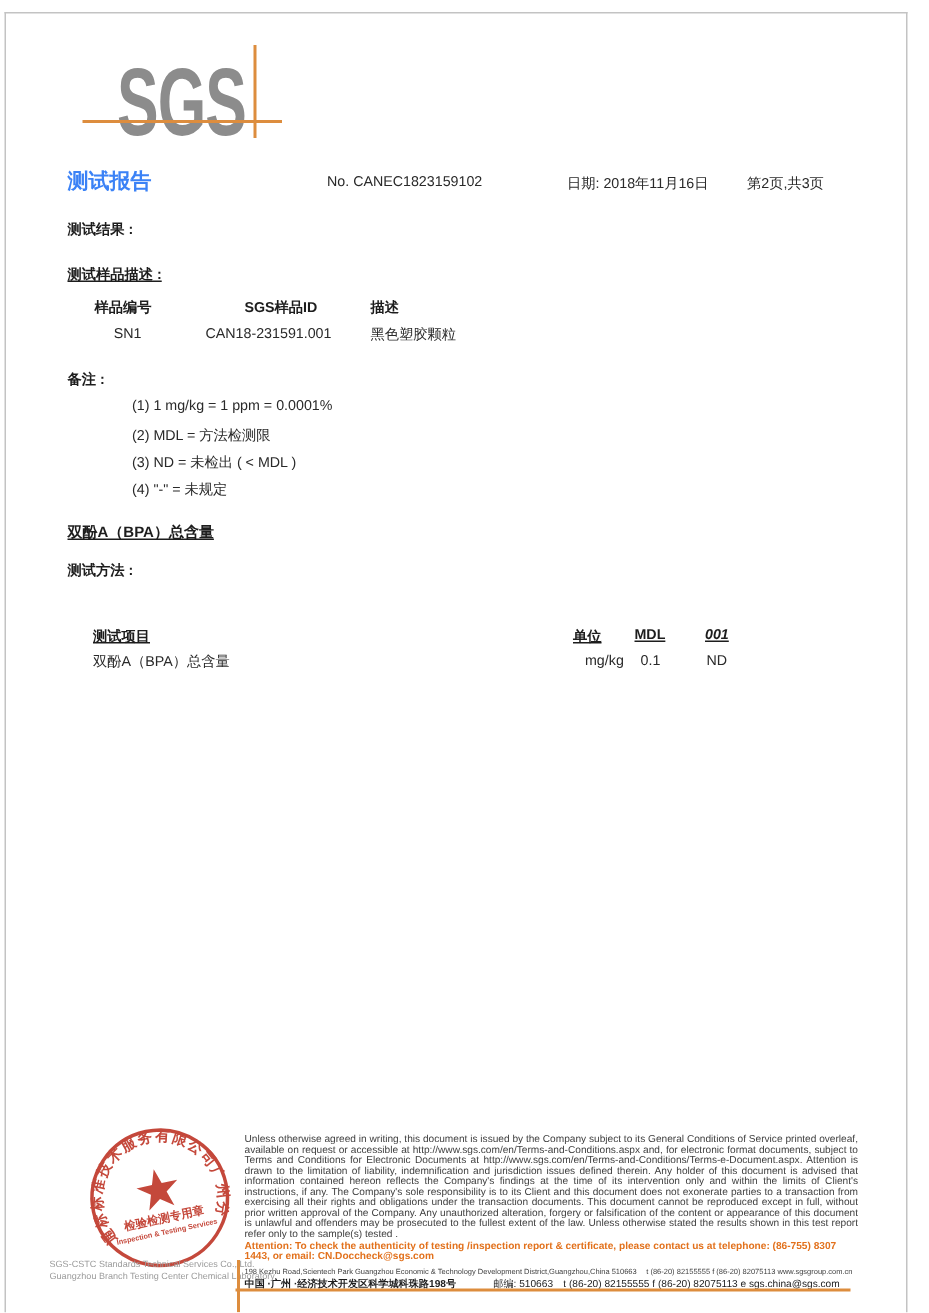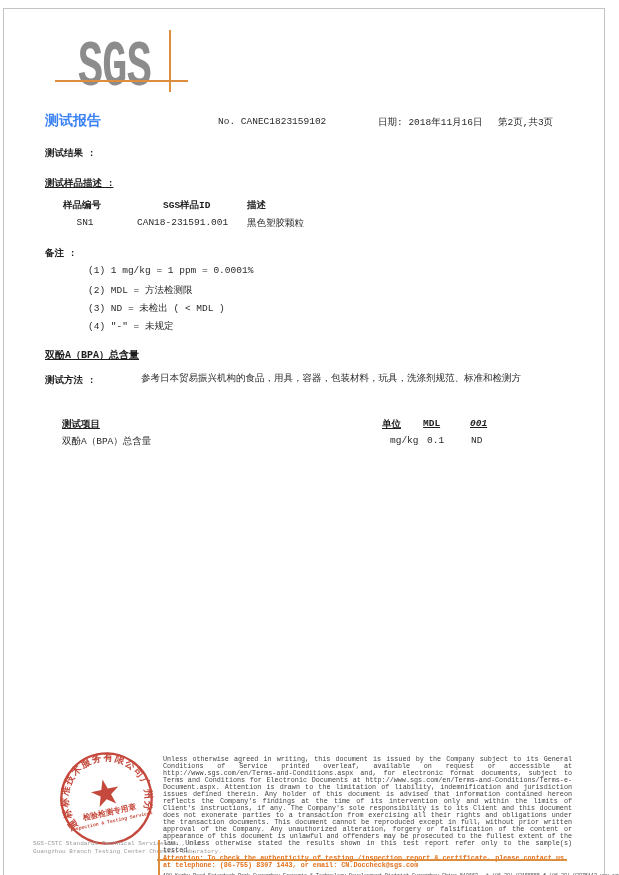--- a/index.html
+++ b/index.html
@@ -1,17 +1,17 @@
 <!DOCTYPE html>
 <html><head>
 <meta charset="utf-8">
 <style>
   html,body{margin:0;padding:0;background:#fff;}
   .page{position:relative;width:619px;height:875px;background:#fff;overflow:hidden;
-        font-family:Liberation Mono, monospace;color:#222;}
+        font-family:Liberation Sans, sans-serif;color:#222;}
   .abs{position:absolute;white-space:nowrap;}
   .page-frame{position:absolute;left:3px;top:8px;width:600px;height:867px;
               border-left:1px solid #c3c3c3;border-top:1px solid #c3c3c3;border-right:1px solid #c3c3c3;}
   .logo-text{font-weight:bold;font-size:64px;line-height:1;color:#8c8c8c;letter-spacing:-1px;
              transform:scaleX(.65);transform-origin:0 0;}
   .oline{background:#dd8d3e;}
   .h1{font-size:14px;font-weight:bold;color:#3b82f6;}
   .t{font-size:9.5px;color:#2a2a2a;}
   .tb{font-size:9.5px;font-weight:bold;color:#1d1d1d;}
   .u{text-decoration:underline;}
@@ -58,21 +58,20 @@
   <div class="abs t" style="left:247px;top:217px;">黑色塑胶颗粒</div>
 
   <div class="abs tb" style="left:45px;top:247px;">备注 :</div>
   <div class="abs t" style="left:88px;top:265px;">(1) 1 mg/kg = 1 ppm = 0.0001%</div>
   <div class="abs t" style="left:88px;top:284px;">(2) MDL = 方法检测限</div>
   <div class="abs t" style="left:88px;top:302px;">(3) ND = 未检出 ( &lt; MDL )</div>
   <div class="abs t" style="left:88px;top:320px;">(4) "-" = 未规定</div>
 
   <div class="abs tb u" style="left:45px;top:348px;font-size:10px;">双酚A（BPA）总含量</div>
   <div class="abs tb" style="left:45px;top:374px;">测试方法 :</div>
-  <div class="abs t" style="left:141px;top:372px;">参考日本贸易振兴机构的食品，用具，容器，包装材料，玩具，洗涤剂规范、标准和检测方</div>
 
   <div class="abs tb u" style="left:62px;top:418px;">测试项目</div>
   <div class="abs tb u" style="left:382px;top:418px;">单位</div>
   <div class="abs tb u" style="left:423px;top:418px;">MDL</div>
   <div class="abs tb u it" style="left:470px;top:418px;">001</div>
   <div class="abs t" style="left:62px;top:435px;">双酚A（BPA）总含量</div>
   <div class="abs t" style="left:390px;top:435px;">mg/kg</div>
   <div class="abs t" style="left:427px;top:435px;">0.1</div>
   <div class="abs t" style="left:471px;top:435px;">ND</div>
 

